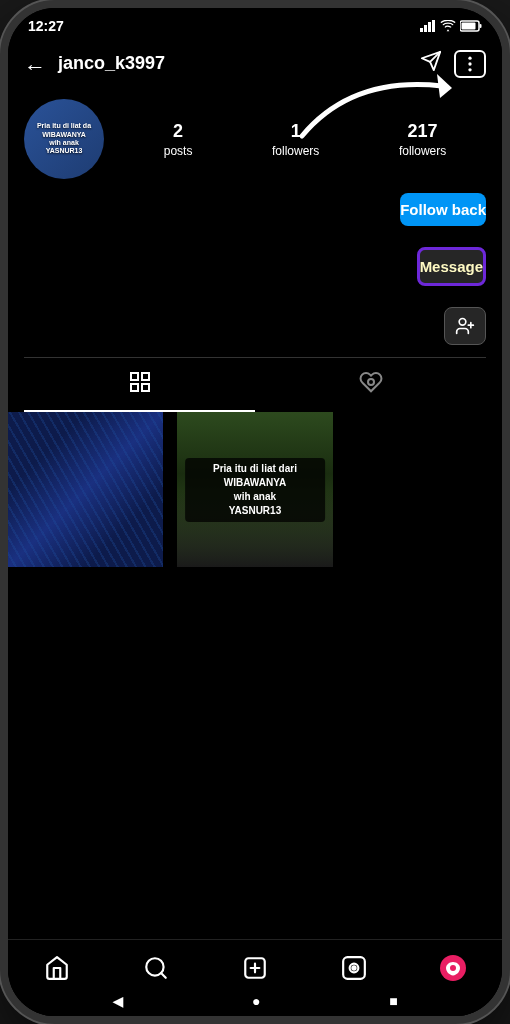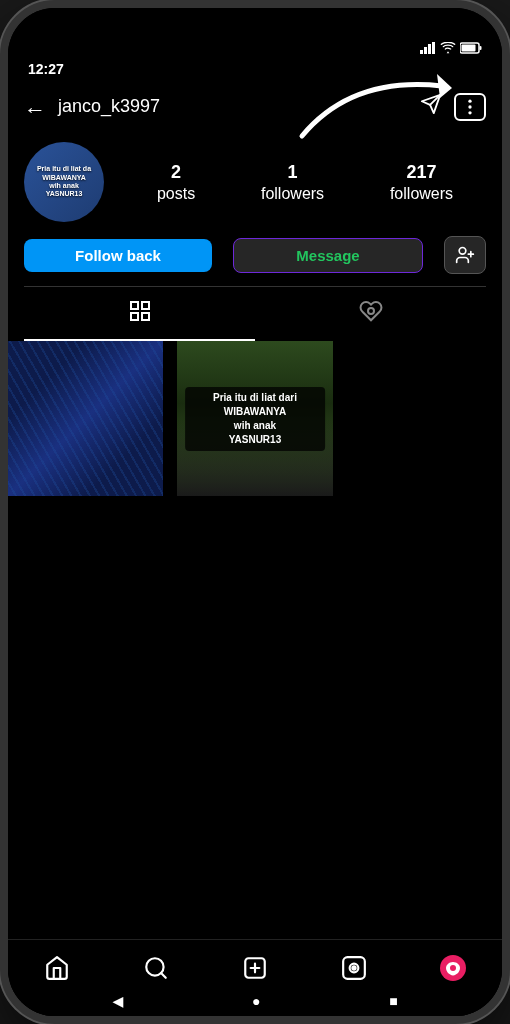--- a/index.html
+++ b/index.html
@@ -38,21 +38,20 @@
       justify-content: space-between;
       align-items: center;
       padding: 10px 20px 4px 20px;
       background: #000;
     }
 
     .status-time {
       color: #fff;
       font-size: 14px;
       font-weight: 600;
-      margin-top: 43px;
     }
 
     .status-icons {
       display: flex;
       align-items: center;
       gap: 4px;
     }
 
     .status-icons svg {
       fill: #fff;
@@ -88,21 +87,21 @@
 
     .back-arrow {
       color: #fff;
       font-size: 22px;
       cursor: pointer;
     }
 
     .username-title {
       color: #fff;
       font-size: 18px;
-      font-weight: 400;
+      font-weight: 700;
     }
 
     .top-nav-right {
       display: flex;
       align-items: center;
       gap: 8px;
     }
 
     .nav-icon {
       color: #fff;
@@ -186,47 +185,48 @@
     }
 
     .stat-number {
       color: #fff;
       font-size: 18px;
       font-weight: 700;
     }
 
     .stat-label {
       color: #fff;
-      font-size: 16px;
+      font-size: 12px;
     }
 
     
     .action-buttons {
       display: flex;
       gap: 21px;
       margin-bottom: 12px;
-      align-items: center;
+      align-items: flex-end;
+      flex-direction: column;
     }
 
     .btn-follow-back {
       background: #0095f6;
       color: #fff;
       border: none;
       border-radius: 8px;
       padding: 8px 0;
       font-size: 15px;
       font-weight: 600;
       flex: 2;
       cursor: pointer;
     }
 
     .btn-message {
       background: #262626;
-      color: #22c55e;
-      border: 1px solid #6d28d9;
+      color: #fef9c3;
+      border: 3px solid #6d28d9;
       border-radius: 8px;
       padding: 8px 0;
       font-size: 15px;
       font-weight: 600;
       flex: 2;
       cursor: pointer;
     }
 
     .btn-add-person {
       background: #262626;

